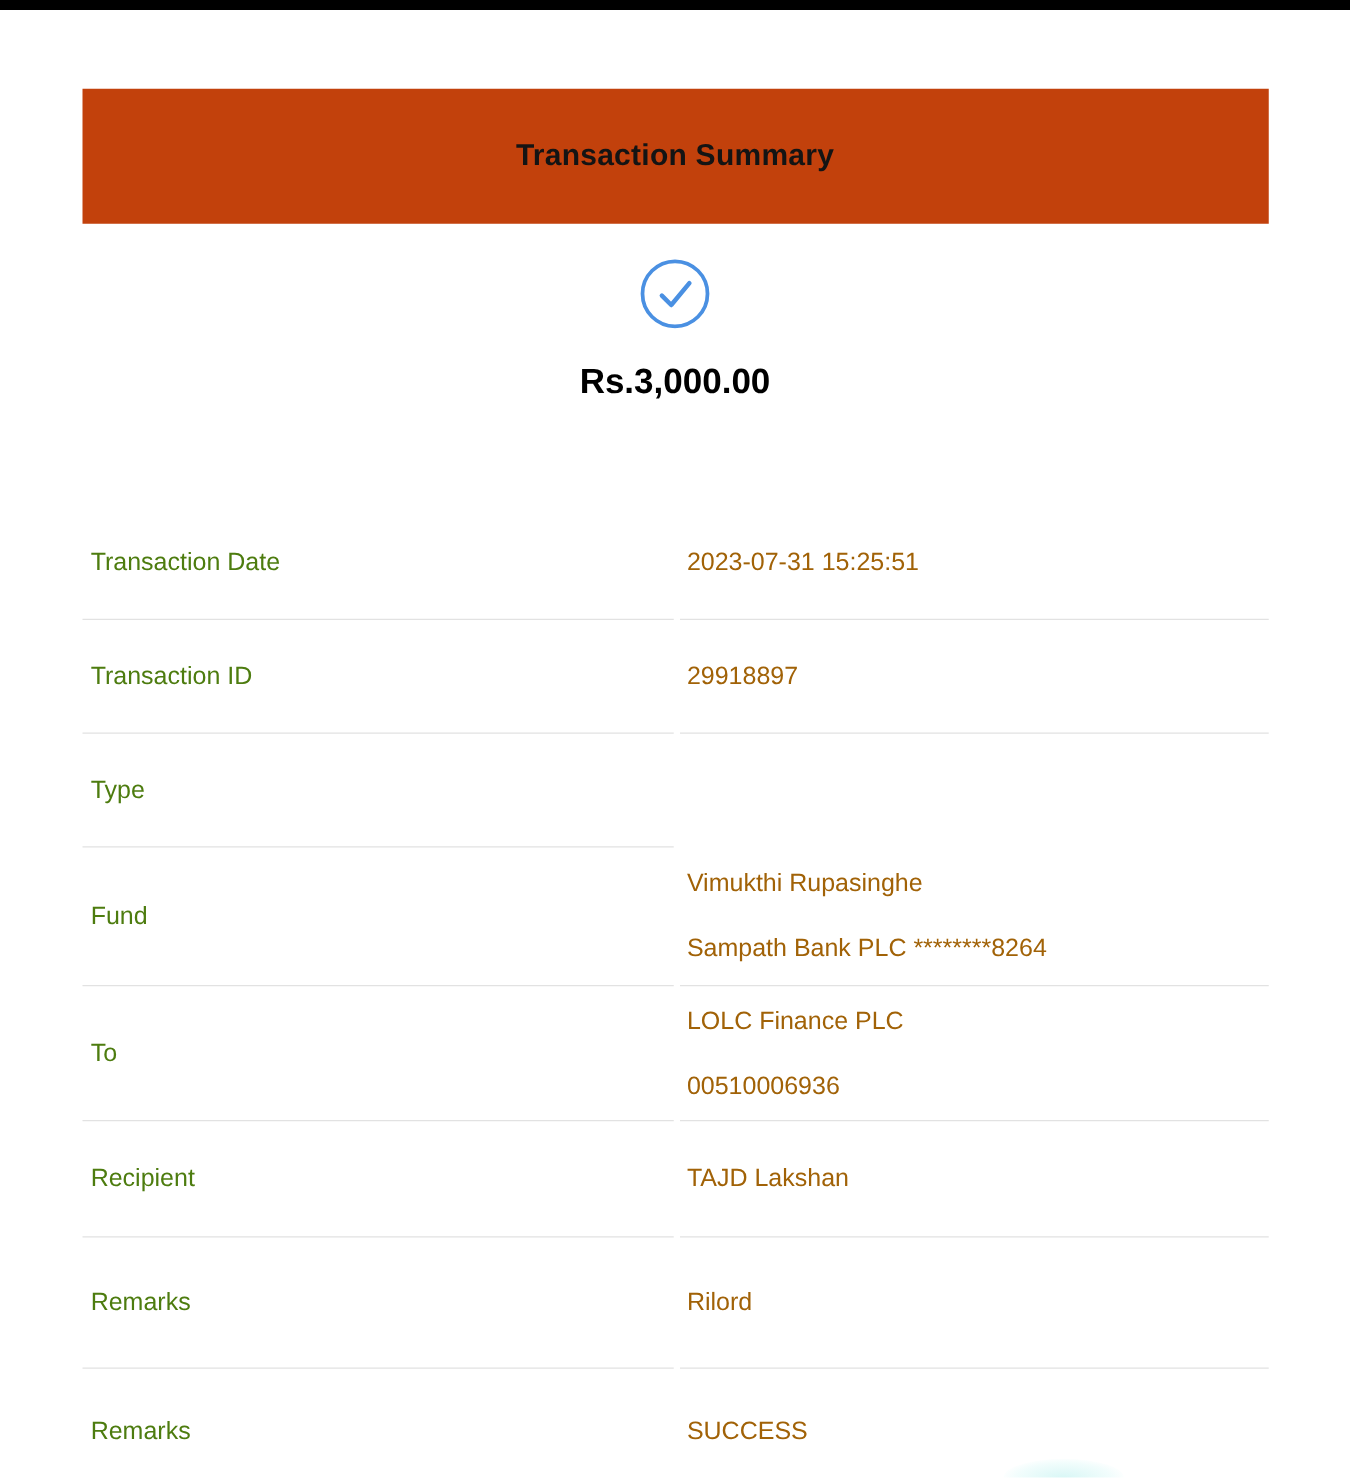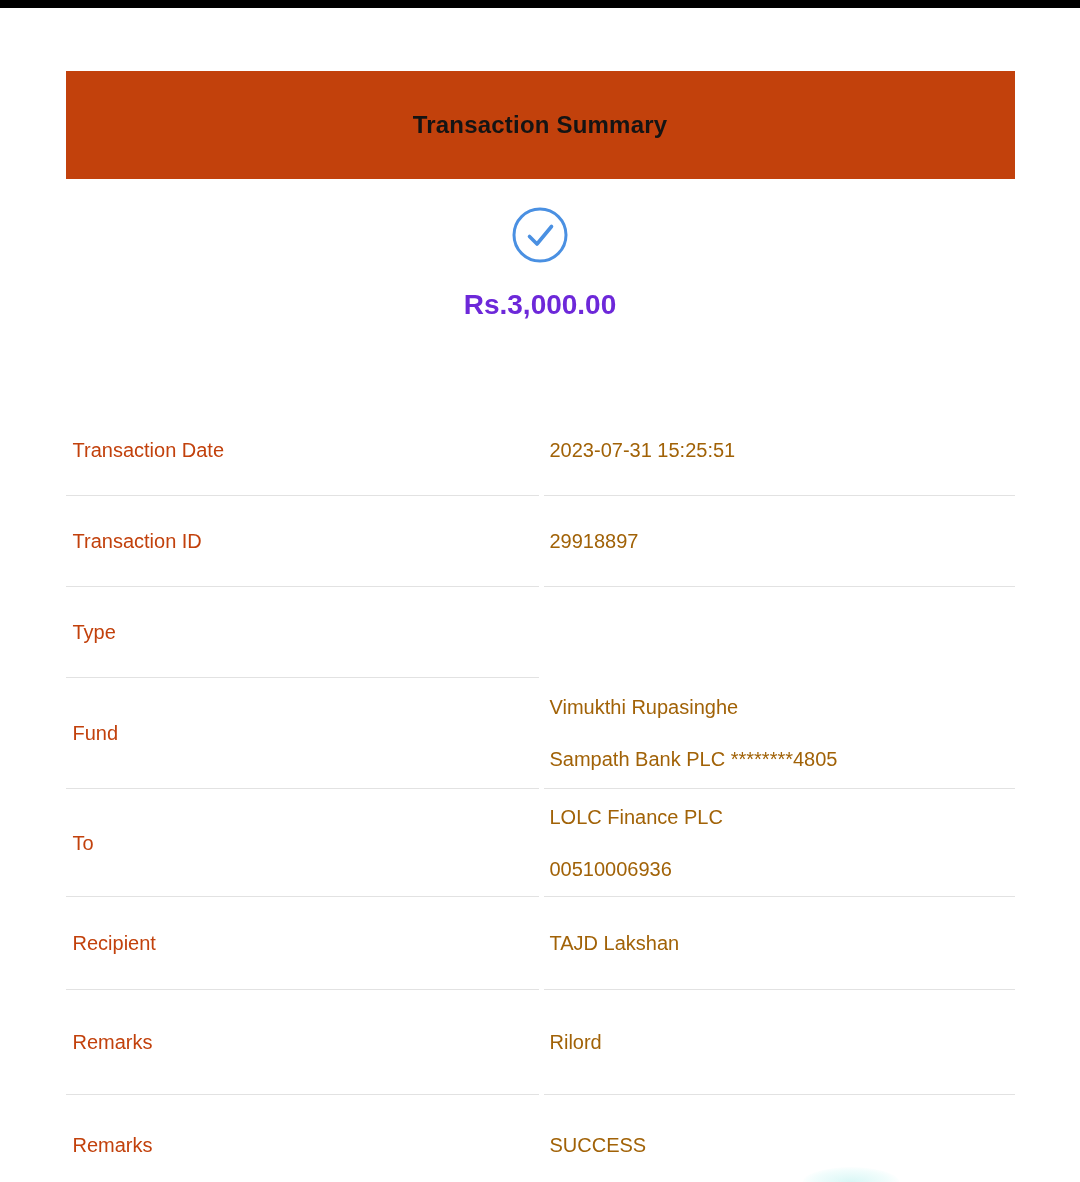--- a/index.html
+++ b/index.html
@@ -34,21 +34,21 @@
     margin-top: 28px;
     display: flex; justify-content: center;
   }
   .status-icon-wrap svg { display: block; }
   .amount {
     margin-top: 26px;
     text-align: center;
     font-size: 28px;
     line-height: 32px;
     font-weight: bold;
-    color: #6d28d9;
+    color: #000000;
   }
   .details-table {
     margin-top: 84px;
   }
   .row {
     display: flex;
     column-gap: 5px;
     align-items: stretch;
     min-height: 91px;
   }
@@ -61,21 +61,21 @@
     border-bottom: 1px solid #e2e2e2;
     display: flex;
     flex-direction: column;
     justify-content: center;
   }
   .row:nth-child(8) .cell { border-bottom: none; }
   .cell-label {
     width: 473px;
     padding-left: 7px;
     font-size: 20px;
-    color: #c2410c;
+    color: #4d7c0f;
   }
   .cell-values {
     flex: 1;
     padding-left: 6px;
     row-gap: 26px;
     font-size: 20px;
     color: #a16207;
   }
   .value-line { line-height: 26px; }
   .label-text { line-height: 26px; }
@@ -132,21 +132,21 @@
       <div class="label-text">Type</div>
     </div>
   </div>
 
   <div class="row">
     <div class="cell cell-label">
       <div class="label-text">Fund</div>
     </div>
     <div class="cell cell-values">
           <div class="value-line">Vimukthi Rupasinghe</div>
-          <div class="value-line">Sampath Bank PLC ********4805</div>
+          <div class="value-line">Sampath Bank PLC ********8264</div>
         </div>
   </div>
 
   <div class="row">
     <div class="cell cell-label">
       <div class="label-text">To</div>
     </div>
     <div class="cell cell-values">
           <div class="value-line">LOLC Finance PLC</div>
           <div class="value-line">00510006936</div>

